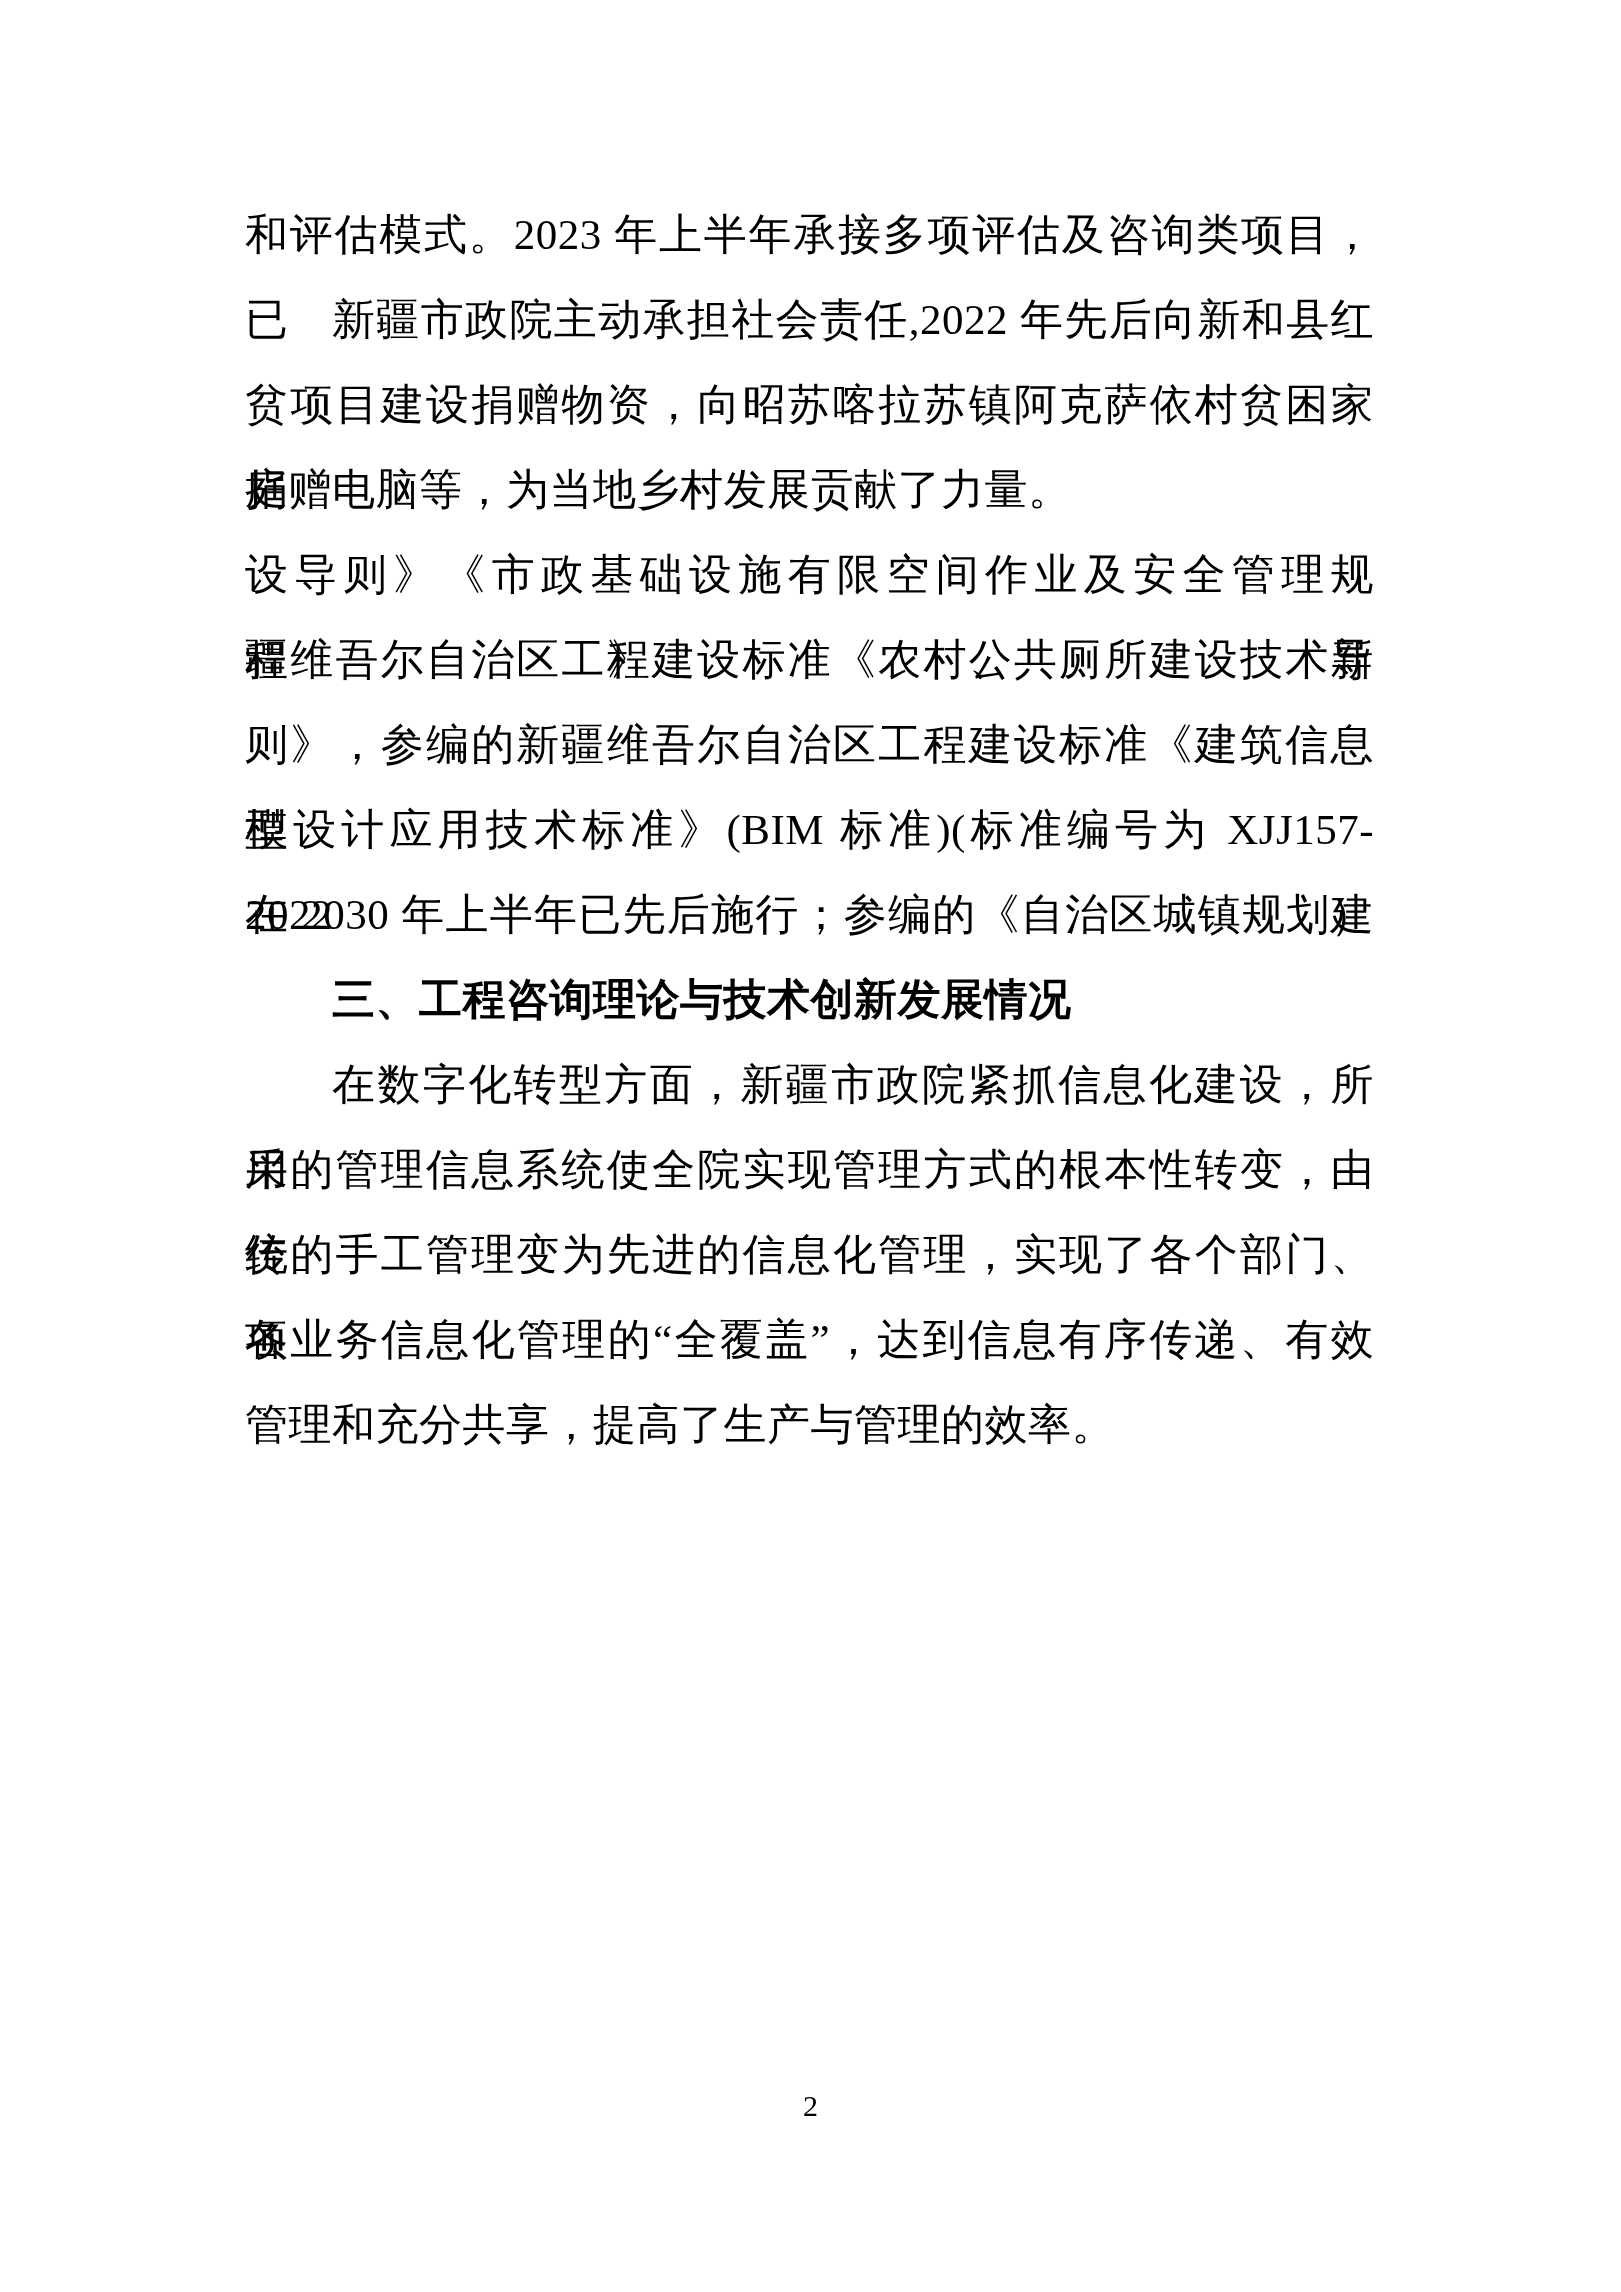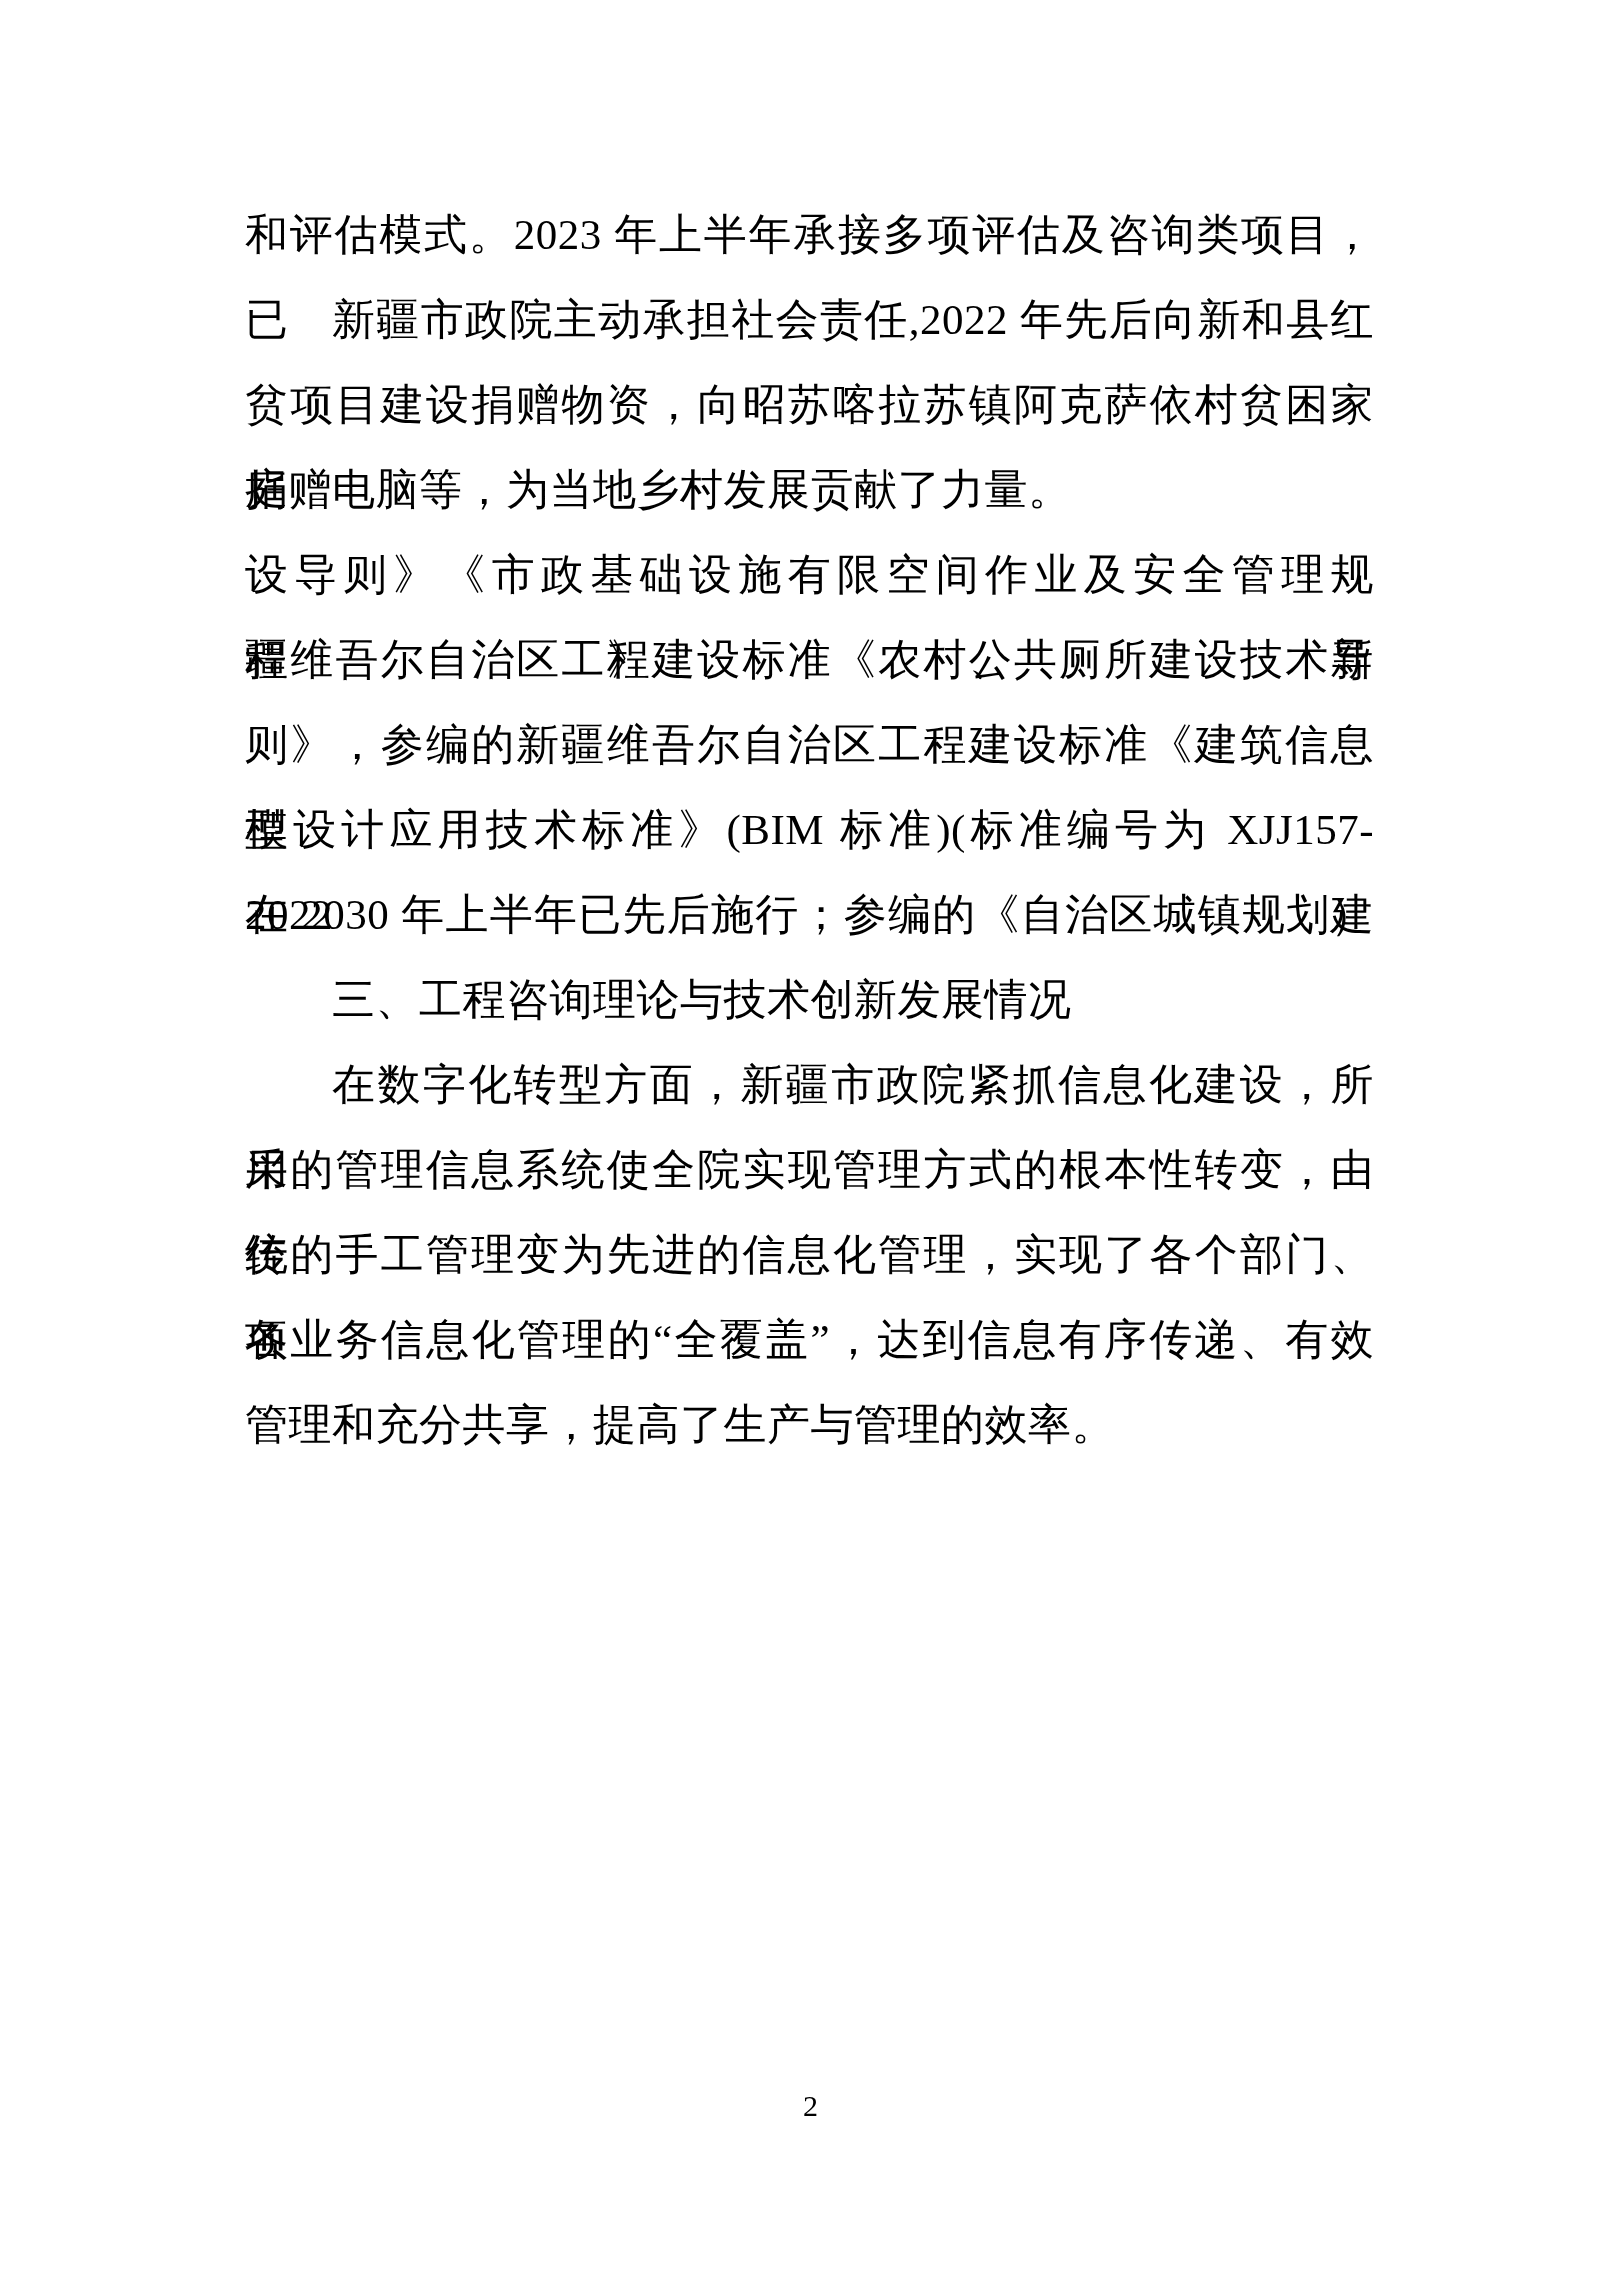--- a/index.html
+++ b/index.html
@@ -32,21 +32,21 @@
   }
   .line.fill {
     white-space: normal;
     text-align: justify;
     text-align-last: justify;
   }
   .line.indent {
     text-indent: 87px;
   }
   .line.bold {
-    font-weight: normal;
+    font-weight: bold;
   }
   .page-number {
     position: absolute;
     top: 2084px;
     left: 0;
     width: 100%;
     height: 43px;
     line-height: 43px;
     text-align: center;
     font-size: 30px;

